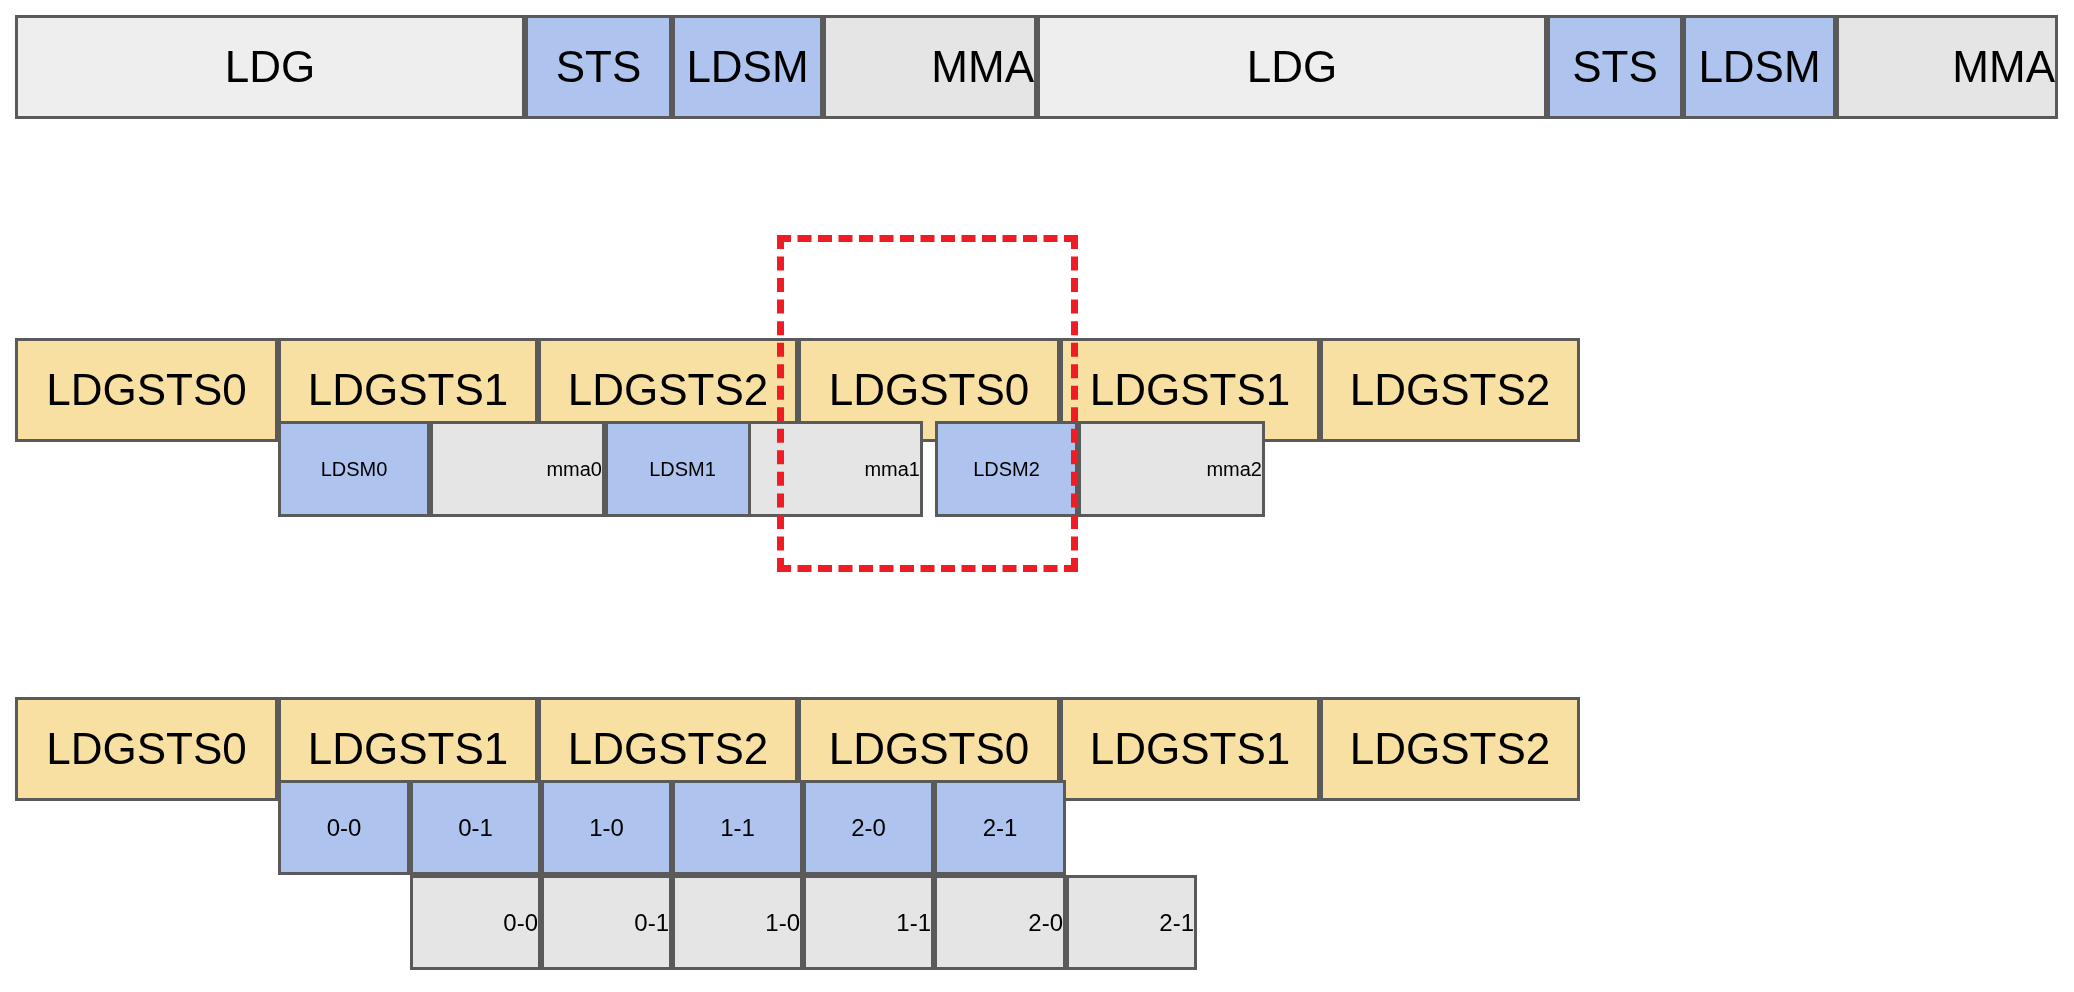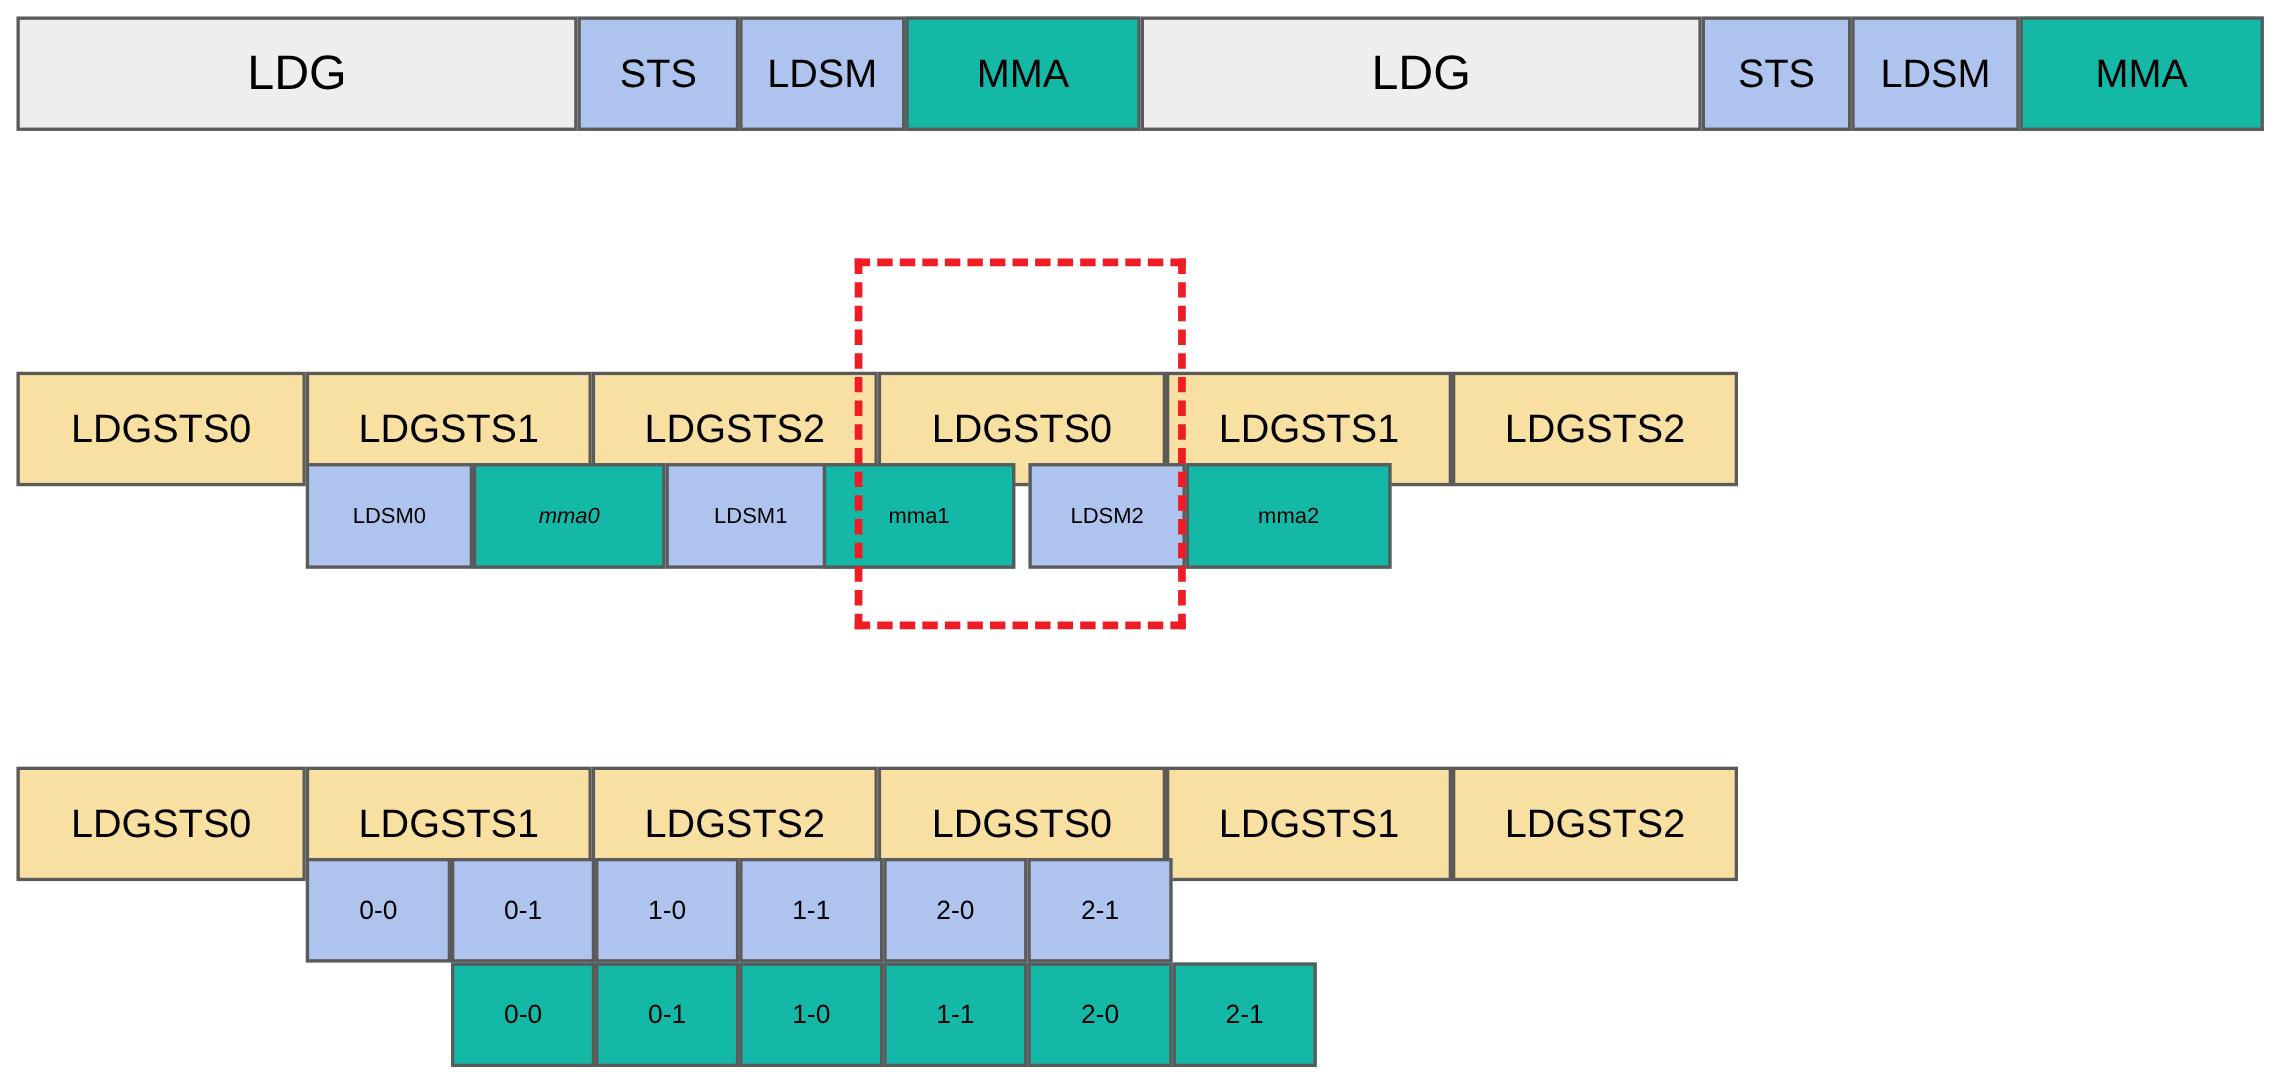--- a/index.html
+++ b/index.html
@@ -27,25 +27,25 @@
     display: flex;
     align-items: center;
     justify-content: center;
     color: #000000;
     line-height: 1;
     white-space: nowrap;
     user-select: none;
   }
   .c-grey  { background: #eeeeee; }
   .c-blue  { background: #aec3ed; }
-  .c-green { background: #14b8a6; }
+  .c-green { background: #e5e5e5; justify-content: flex-end; }
   .c-yellow{ background: #f8e0a3; margin-top: 20px; }
 
   .t-xl  { font-size: 44px; }
-  .t-lg  { font-size: 36px; }
+  .t-lg  { font-size: 44px; }
   .t-sm  { font-size: 20px; }
   .t-xs  { font-size: 24px; }
 
   .dashbox {
     position: absolute;
     box-sizing: border-box;
     border: 7px dashed #f01c24;
     background: transparent;
     pointer-events: none;
   }
@@ -100,21 +100,21 @@
       </div>
       <div class="cell c-yellow t-lg" style="left: 1320px; top: 318px; width: 260px; height: 104px;">
         <span>LDGSTS2</span>
       </div>
     </div>
 
   <div id="row2b">
       <div class="cell c-blue t-sm" style="left: 278px; top: 421px; width: 152px; height: 96px;">
         <span>LDSM0</span>
       </div>
-      <div class="cell c-green t-sm" style="left: 430px; top: 421px; width: 175px; height: 96px; font-style: italic;">
+      <div class="cell c-green t-sm" style="left: 430px; top: 421px; width: 175px; height: 96px;">
         <span>mma0</span>
       </div>
       <div class="cell c-blue t-sm" style="left: 605px; top: 421px; width: 155px; height: 96px;">
         <span>LDSM1</span>
       </div>
       <div class="cell c-green t-sm" style="left: 748px; top: 421px; width: 175px; height: 96px;">
         <span>mma1</span>
       </div>
       <div class="cell c-blue t-sm" style="left: 935px; top: 421px; width: 143px; height: 96px;">
         <span>LDSM2</span>

